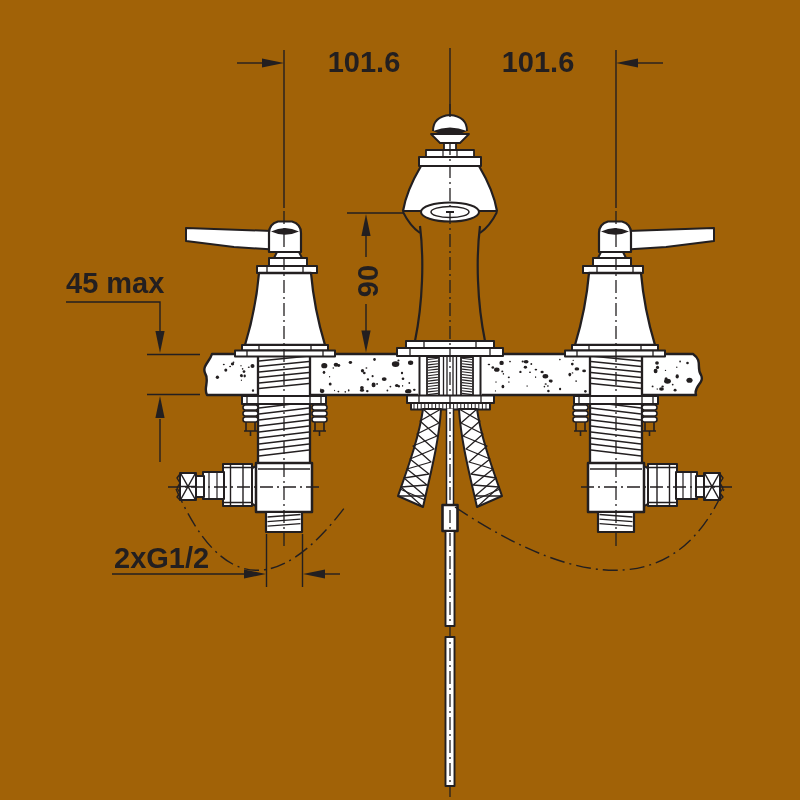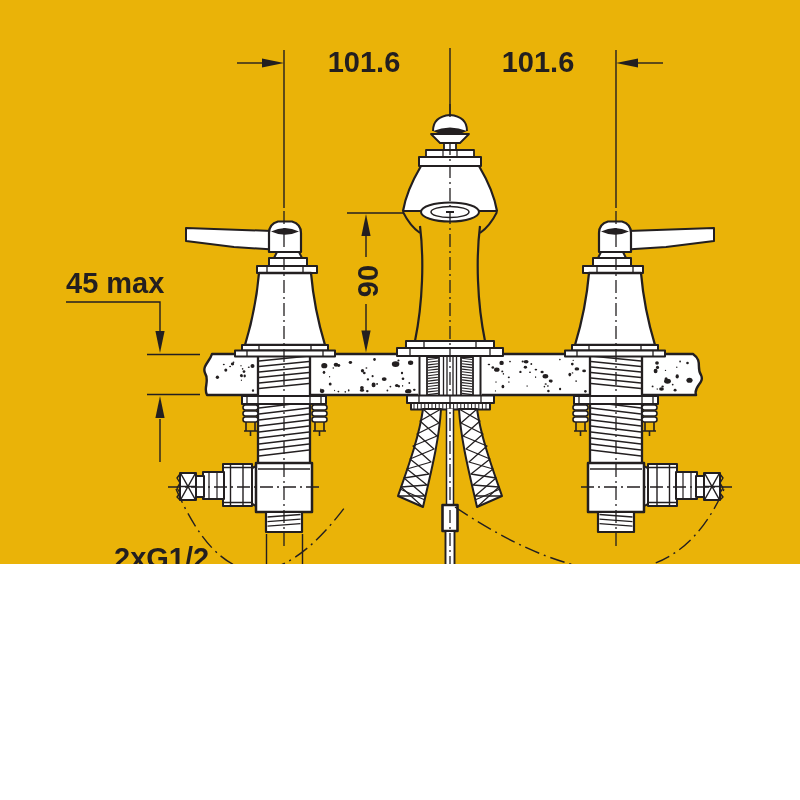--- a/index.html
+++ b/index.html
@@ -1,16 +1,16 @@
 <!DOCTYPE html>
 <html><head>
 <meta charset="utf-8">
 <style>
   html,body{margin:0;padding:0;background:#ffffff;}
-  #stage{position:relative;width:800px;height:564px;background:#eab308;overflow:hidden;}
+  #stage{position:relative;width:800px;height:800px;background:#a16207;overflow:hidden;}
   svg{position:absolute;left:0;top:0;}
   text{font-family:"Liberation Sans","DejaVu Sans",sans-serif;font-weight:bold;font-size:29px;fill:#231f20;}
 </style>
 </head>
 <body>
 
 <div id="stage">
 <svg width="800" height="800" viewBox="0 0 800 800" xmlns="http://www.w3.org/2000/svg" xmlns:xlink="http://www.w3.org/1999/xlink">
 
   <g>

